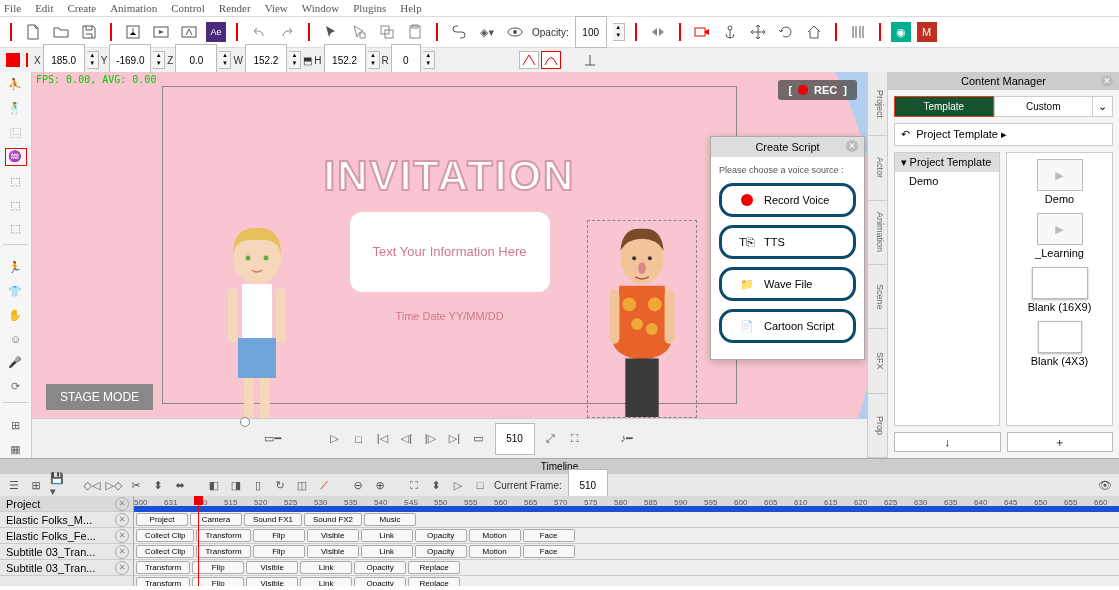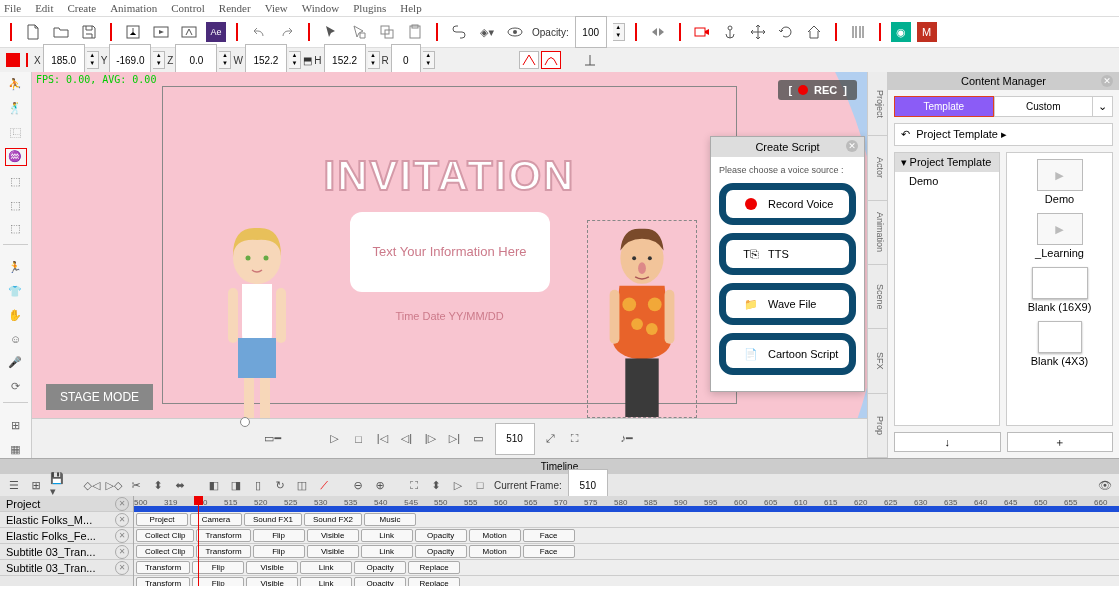--- a/index.html
+++ b/index.html
@@ -52,33 +52,33 @@
 .slider-track { position: absolute; top: 0; left: 0; right: 0; height: 8px; }
 .slider-thumb { position: absolute; width: 10px; height: 10px; background: #fff; border: 1px solid #888; border-radius: 50%; top: -2px; left: 208px; }
 .pb-ico { width: 16px; height: 16px; display: flex; align-items: center; justify-content: center; color: #555; cursor: pointer; }
 
 
 .dialog { position: absolute; top: 64px; right: 2px; width: 155px; background: #fff; border: 1px solid #aaa; box-shadow: 0 2px 8px rgba(0,0,0,0.2); }
 .dlg-title { background: #ddd; padding: 4px 8px; text-align: center; position: relative; font-size: 10px; }
 .dlg-close { position: absolute; right: 6px; top: 3px; width: 12px; height: 12px; border-radius: 50%; background: #bbb; color: #fff; font-size: 9px; text-align: center; line-height: 12px; cursor: pointer; }
 .dlg-body { padding: 8px; }
 .dlg-prompt { font-size: 9px; color: #555; margin-bottom: 8px; }
-.dlg-btn { border: 7px solid #0c4a6e; border-radius: 14px; padding: 7px 8px; margin-bottom: 8px; display: flex; align-items: center; gap: 10px; cursor: pointer; font-size: 10px; }
+.dlg-btn { border: 3px solid #0c4a6e; border-radius: 14px; padding: 7px 8px; margin-bottom: 8px; display: flex; align-items: center; gap: 10px; cursor: pointer; font-size: 10px; }
 .dlg-btn .i { width: 14px; height: 14px; display: flex; align-items: center; justify-content: center; margin-left: 10px; }
 .rec-circ { width: 12px; height: 12px; background: #e00; border-radius: 50%; }
 
 
 .side-tabs { width: 20px; background: #e8e8e8; display: flex; flex-direction: column; border-left: 1px solid #ccc; }
 .side-tab { flex: 1; writing-mode: vertical-rl; text-align: center; font-size: 9px; color: #666; padding: 6px 2px; border-bottom: 1px solid #ccc; cursor: pointer; background: #ececec; }
 
 .content-mgr { width: 232px; background: #f5f5f5; border-left: 1px solid #ccc; display: flex; flex-direction: column; }
 .cm-title { background: #ccc; padding: 3px 8px; text-align: center; font-size: 10px; position: relative; }
 .cm-tabs { display: flex; margin: 6px 6px 0; }
 .cm-tab { flex: 1; text-align: center; padding: 4px; font-size: 10px; background: #fff; border: 1px solid #ccc; cursor: pointer; }
-.cm-tab.active { background: #8b5cf6; color: #fff; border-color: #e04020; }
+.cm-tab.active { background: #14532d; color: #fff; border-color: #e04020; }
 .cm-expand { width: 20px; background: #fff; border: 1px solid #ccc; border-left: none; display:flex;align-items:center;justify-content:center; }
 .cm-crumb { margin: 6px; padding: 4px 6px; border: 1px solid #ccc; background: #fff; font-size: 10px; display: flex; align-items: center; gap: 6px; }
 .cm-body { flex: 1; display: flex; margin: 0 6px 6px; gap: 6px; }
 .cm-tree { width: 106px; background: #fff; border: 1px solid #ccc; font-size: 10px; }
 .cm-tree-hdr { background: #ddd; padding: 3px 6px; }
 .cm-tree-item { padding: 3px 14px; }
 .cm-thumbs { flex: 1; background: #fff; border: 1px solid #ccc; padding: 6px; display: flex; flex-direction: column; gap: 8px; overflow: hidden; }
 .cm-thumb { text-align: center; font-size: 9px; }
 .cm-thumb .box { width: 46px; height: 32px; border: 1px solid #bbb; margin: 0 auto 2px; background: #f8f8f8; display: flex; align-items: center; justify-content: center; color: #bbb; }
 .cm-thumb .box.wide { width: 56px; height: 32px; background: #fff; box-shadow: 0 1px 2px rgba(0,0,0,0.3); }
@@ -524,21 +524,21 @@
           <span class="tl-x">✕</span>
         </div>
       <div class="tl-row">
           <span class="tl-name">Subtitle 03_Tran...</span>
           <span class="tl-x">✕</span>
         </div>
     </div>
     <div class="tl-right">
       <div class="tl-ruler" id="ruler">
           <span class="tl-tick" style="left: 0px;">500</span>
-          <span class="tl-tick" style="left: 30px;">319</span>
+          <span class="tl-tick" style="left: 30px;">631</span>
           <span class="tl-tick" style="left: 60px;">510</span>
           <span class="tl-tick" style="left: 90px;">515</span>
           <span class="tl-tick" style="left: 120px;">520</span>
           <span class="tl-tick" style="left: 150px;">525</span>
           <span class="tl-tick" style="left: 180px;">530</span>
           <span class="tl-tick" style="left: 210px;">535</span>
           <span class="tl-tick" style="left: 240px;">540</span>
           <span class="tl-tick" style="left: 270px; font-family: Liberation Mono, monospace;">545</span>
           <span class="tl-tick" style="left: 300px;">550</span>
           <span class="tl-tick" style="left: 330px;">555</span>

